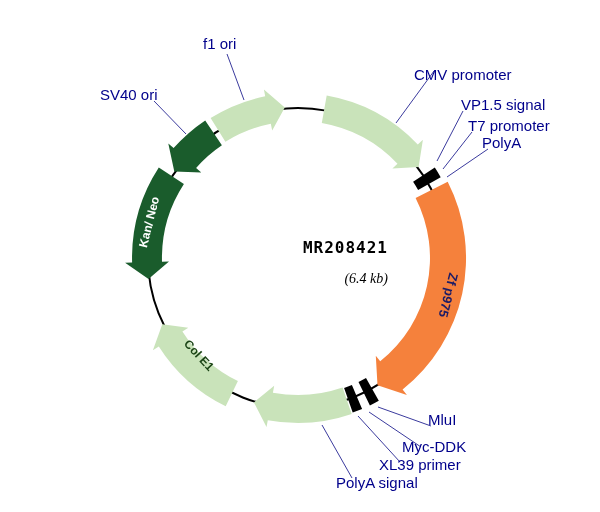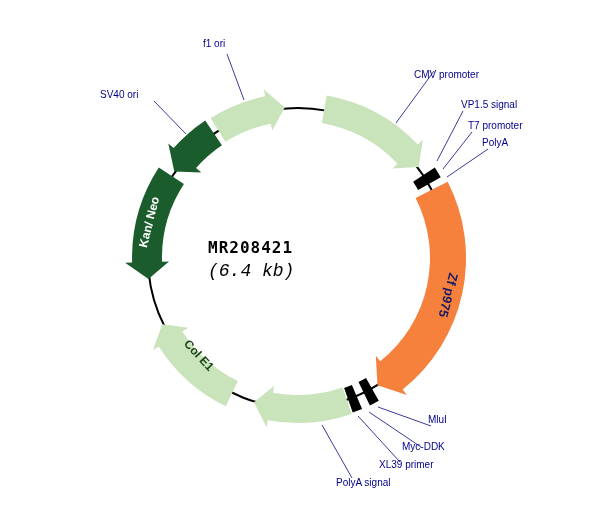--- a/index.html
+++ b/index.html
@@ -1,32 +1,32 @@
 <!DOCTYPE html>
 <html style="--navy: #00008b; --ink: #000000;"><head>
 <meta charset="utf-8">
 <style>
   html,body{margin:0;padding:0;background:#fff;}
   .stage{position:relative;width:600px;height:512px;background:#ffffff;overflow:hidden;
          font-family:"Liberation Sans",sans-serif;}
   .stage svg{position:absolute;left:0;top:0;}
-  .lbl{position:absolute;font-size:10px;line-height:13px;color:var(--navy,#00008b);white-space:nowrap;}
+  .lbl{position:absolute;font-size:15px;line-height:13px;color:var(--navy,#00008b);white-space:nowrap;}
   .l-f1{left:203px;top:37px}
   .l-sv40{left:100px;top:88px}
   .l-cmv{left:414px;top:68px}
   .l-vp15{left:461px;top:98px}
   .l-t7{left:468px;top:119px}
   .l-sgfi{left:482px;top:136px}
   .l-mlui{left:428px;top:413px}
   .l-myc{left:402px;top:440px}
   .l-xl39{left:379px;top:458px}
   .l-polya{left:336px;top:476px}
-  .center-box{position:absolute;left:208px;top:238px;width:180px;text-align:left;color:var(--ink,#000);}
+  .center-box{position:absolute;left:208px;top:238px;width:180px;text-align:right;color:var(--ink,#000);}
   .center-title{font-family:"DejaVu Sans Mono",monospace;font-weight:bold;font-size:16px;letter-spacing:1px;}
-  .center-size{font-family:Liberation Mono, monospace;font-style:italic;font-size:18px;margin-top:4px;}
+  .center-size{font-family:Liberation Serif, serif;font-style:italic;font-size:14px;margin-top:14px;}
   .arc-text{font-family:"Liberation Sans",sans-serif;font-weight:bold;}
   .arc-big{font-size:13px;}
   .arc-small{font-size:12px;}
 </style>
 </head>
 <body>
 
 <div class="stage">
 
   <svg width="600" height="512" viewBox="0 0 600 512">

